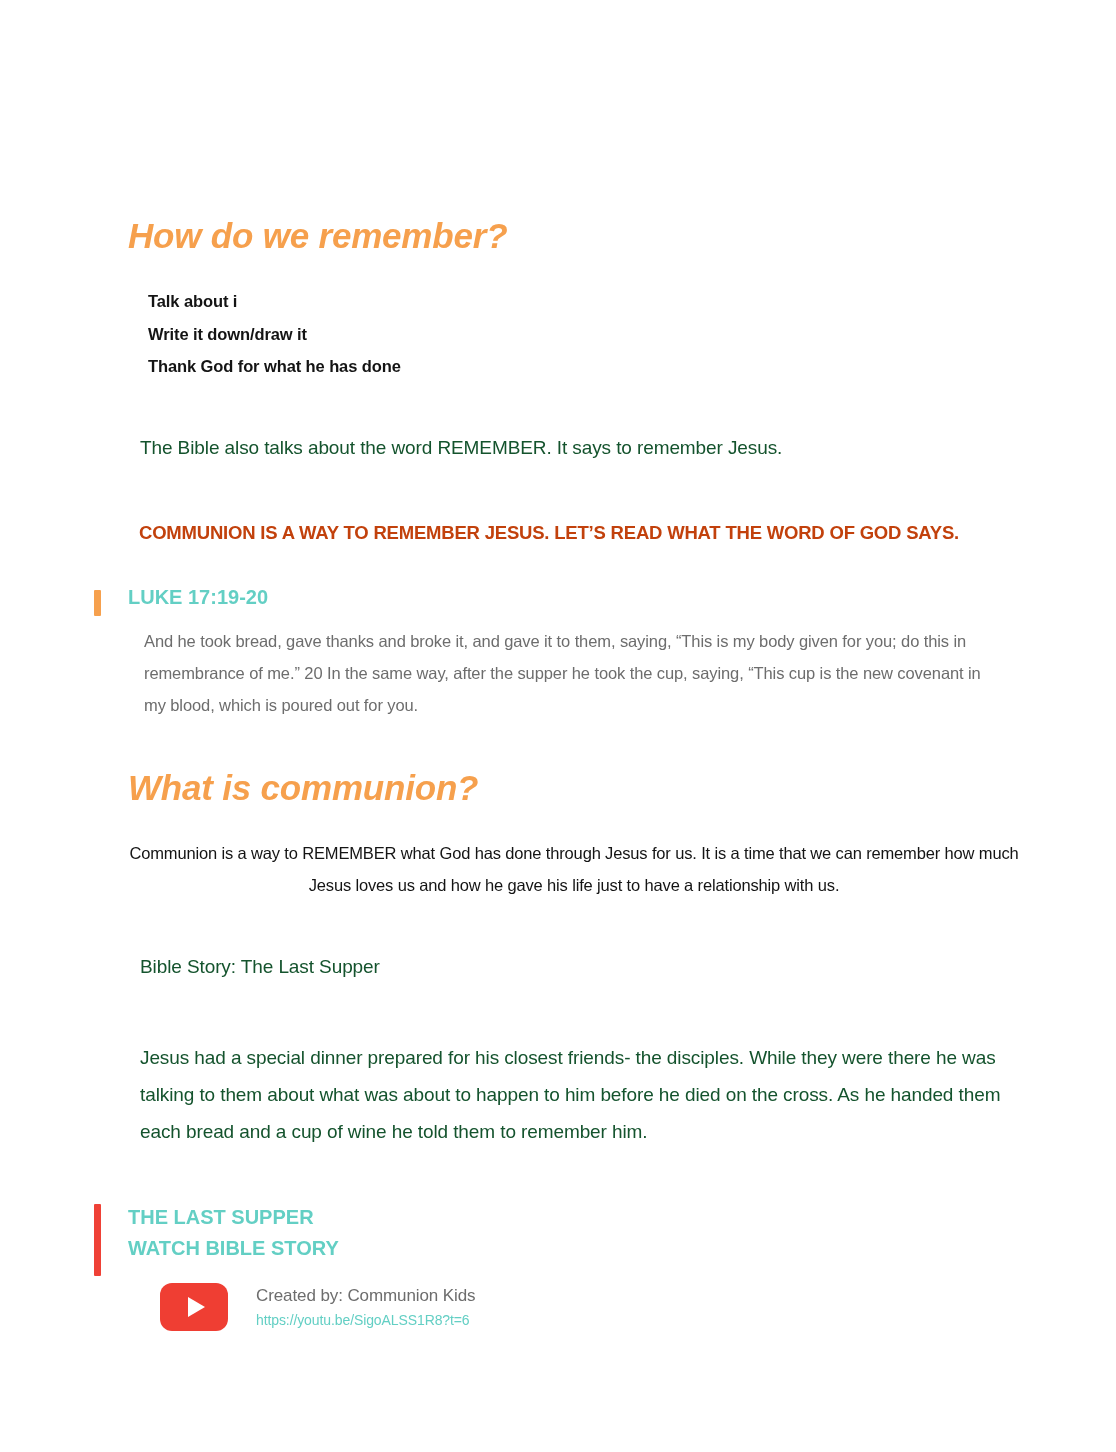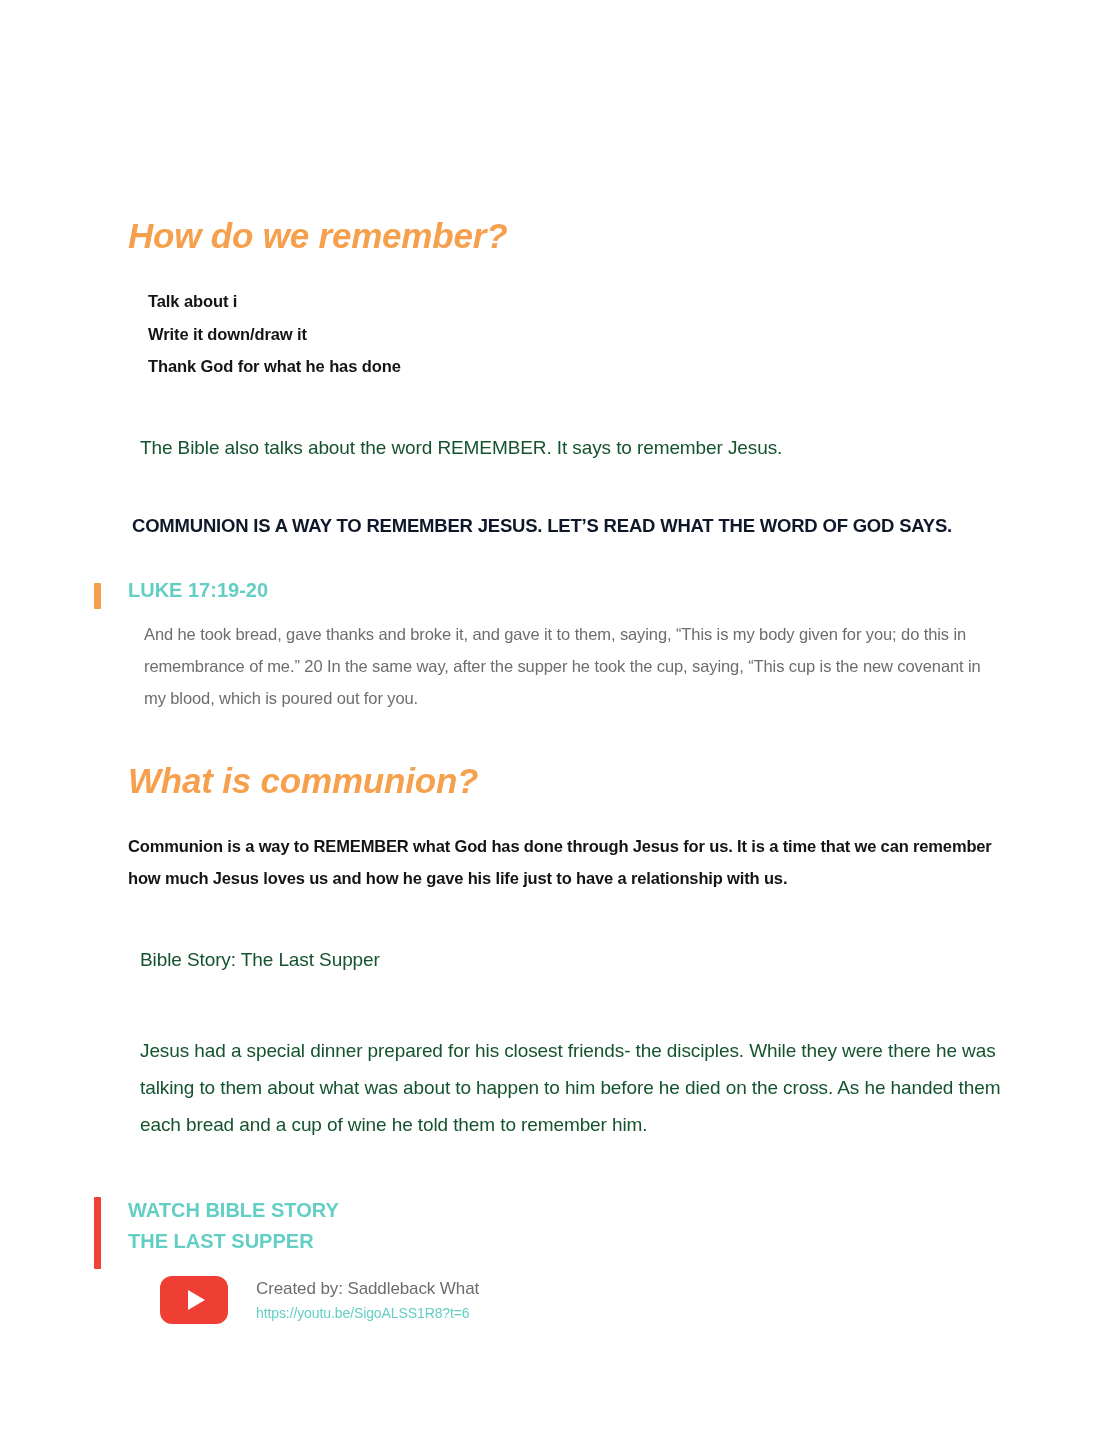--- a/index.html
+++ b/index.html
@@ -47,24 +47,24 @@
     line-height: 1.95;
     letter-spacing: -0.1px;
     margin: 12px;
   }
   .spacer-sm { height: 34px; }
   .spacer-md { height: 30px; }
 
   .teal-head {
     font-size: 18.5px;
     font-weight: bold;
-    color: #0f172a;
+    color: #c2410c;
     line-height: 1.55;
     letter-spacing: -0.2px;
-    margin: 4px;
+    margin: 11px;
   }
 
   .verse-block {
     position: relative;
     margin-top: 38px;
     padding-left: 0;
   }
   .verse-bar {
     position: absolute;
     left: -34px;
@@ -87,24 +87,25 @@
     line-height: 1.95;
     letter-spacing: -0.1px;
     margin: 16px;
   }
 
   .heading2-wrap { margin-top: 46px; }
 
   .strong-para {
     margin: 28px 0 0 0;
     font-size: 16.5px;
-    font-weight: bold;
+    font-weight: normal;
     color: #141414;
     line-height: 1.95;
     letter-spacing: -0.15px;
+    text-align: center;
   }
 
   .watch-block {
     position: relative;
     margin-top: 52px;
   }
   .watch-bar {
     position: absolute;
     left: -34px;
     top: 2px;
@@ -199,27 +200,27 @@
   <div class="spacer-sm"></div>
 
   <p class="body-text">Bible Story: The Last Supper</p>
 
   <div class="spacer-md"></div>
 
   <p class="body-text">Jesus had a special dinner prepared for his closest friends- the disciples. While they were there he was talking to them about what was about to happen to him before he died on the cross. As he handed them each bread and a cup of wine he told them to remember him.</p>
 
   <div class="watch-block">
     <span class="watch-bar"></span>
+    <p class="watch-title">THE LAST SUPPER</p>
     <p class="watch-title">WATCH BIBLE STORY</p>
-    <p class="watch-title">THE LAST SUPPER</p>
 
     <div class="video-row">
       <div class="yt-icon">
         <span class="tri"></span>
       </div>
       <div class="video-meta">
-        <div class="video-credit">Created by: Saddleback What</div>
+        <div class="video-credit">Created by: Communion Kids</div>
         <a class="video-link" href="#">https://youtu.be/SigoALSS1R8?t=6</a>
       </div>
     </div>
   </div>
 
 </div>
 
 </body></html>

